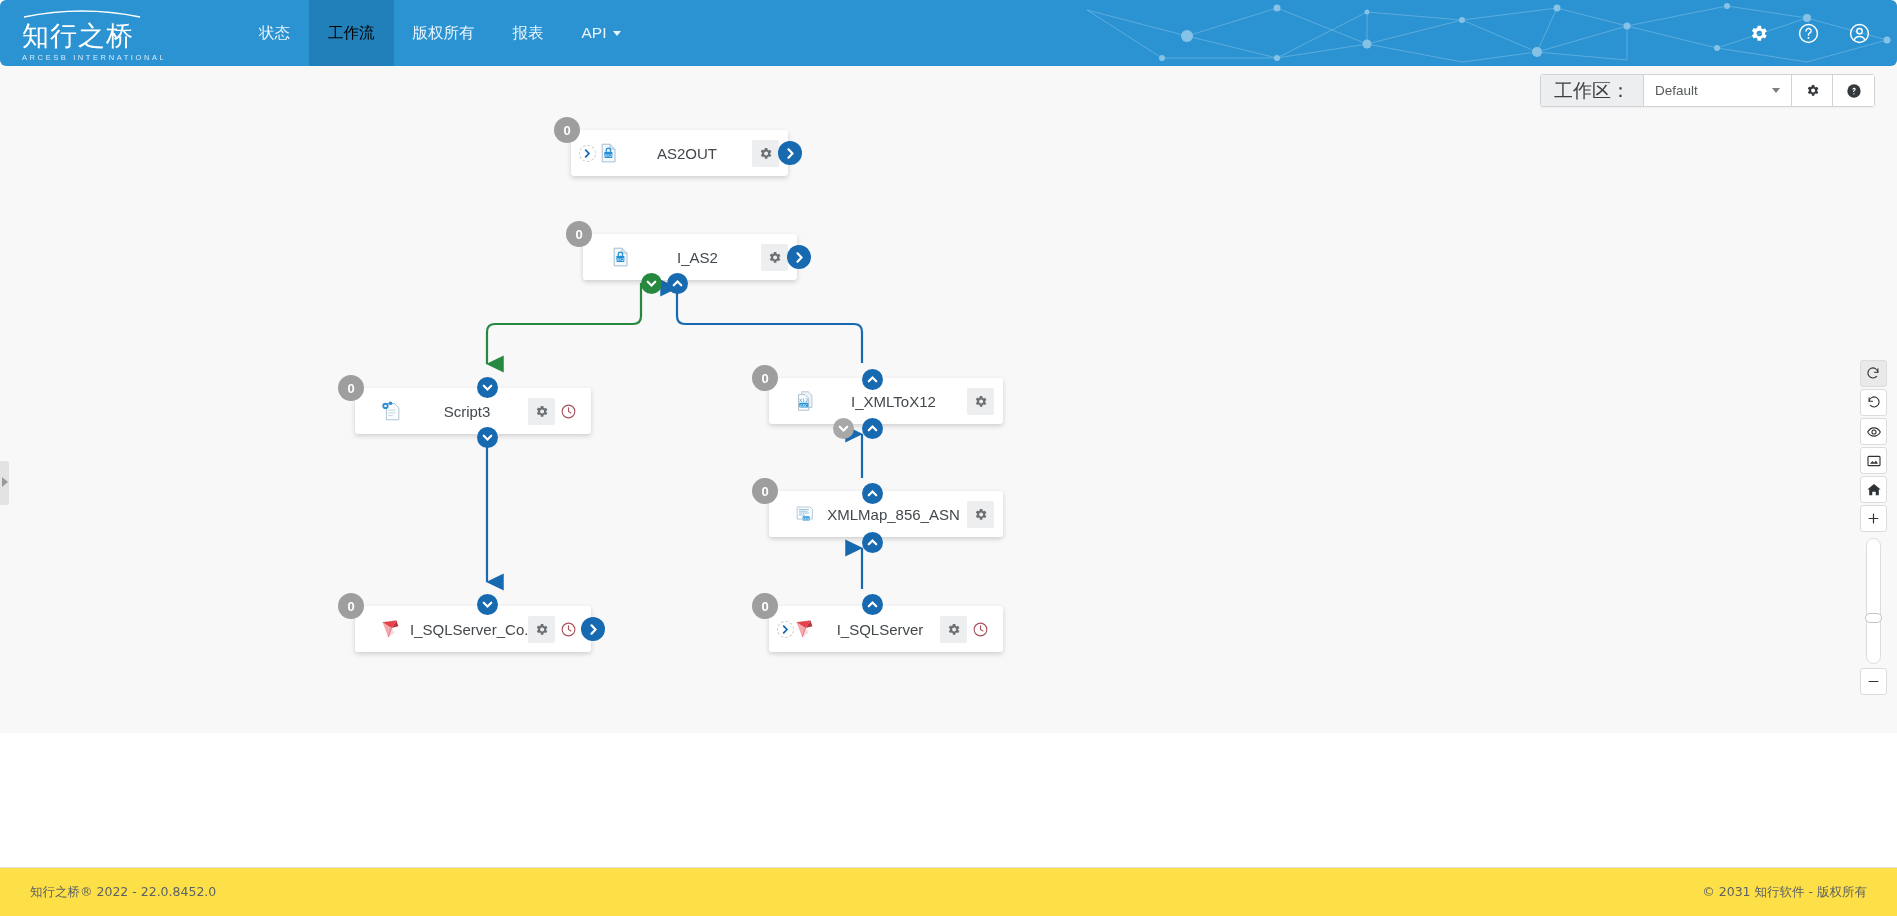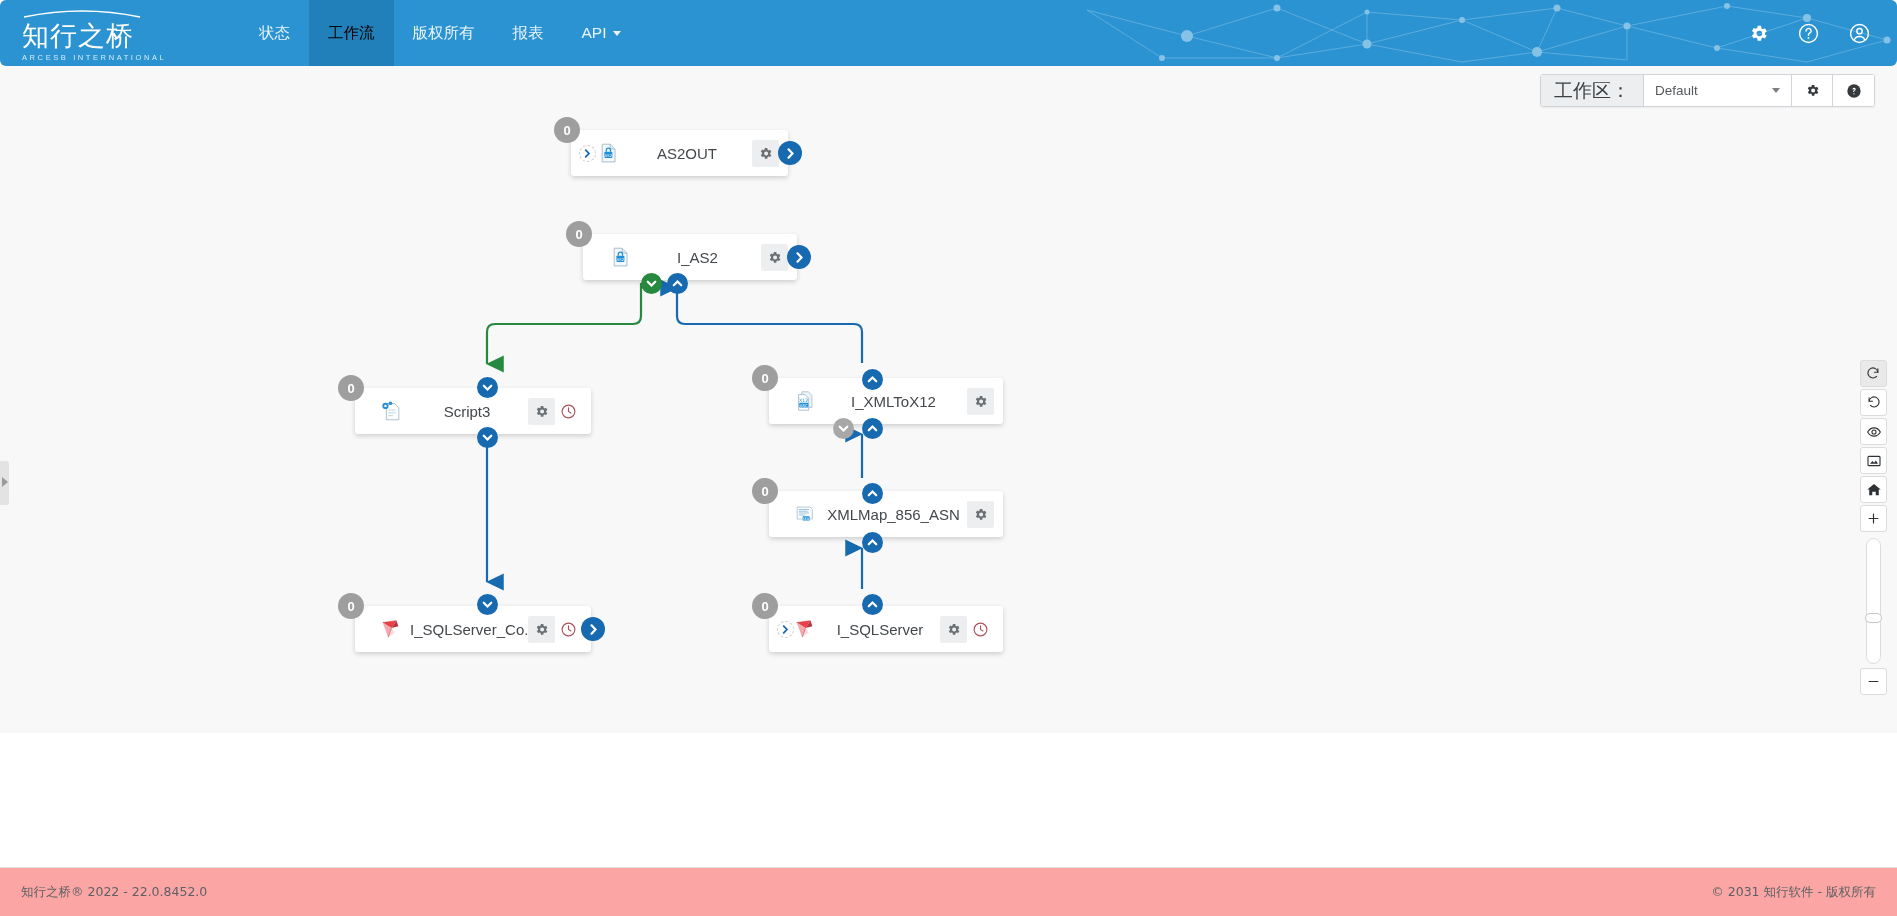--- a/index.html
+++ b/index.html
@@ -154,23 +154,23 @@
     position: relative; cursor: pointer;
   }
   .zhandle {
     position: absolute; left: -2px; top: 74px; width: 17px; height: 10px;
     background: #fff; border: 1px solid #c5c5c5; border-radius: 5px;
   }
 
   
   .footer {
     position: absolute; bottom: 0; left: 0; width: 1897px; height: 49px;
-    background: #fca5a5; border-top: 1px solid #e0e0e0;
+    background: #fde047; border-top: 1px solid #e0e0e0;
     display: flex; align-items: center; justify-content: space-between;
-    padding: 0 21px; font-size: 12.5px; color: #5d6164;
+    padding: 0 30px; font-size: 12.5px; color: #5d6164;
     font-family: "DejaVu Sans", sans-serif;
   }
 </style>
 </head>
 <body>
 
 <div class="header">
   <svg class="header-net" viewBox="0 0 830 66">
     <g stroke="#bfe0f5" stroke-width="0.8" fill="none" opacity="0.75">
       <path d="M20 10 L120 36 L210 8 L300 44 L395 20 L470 52 L560 26 L650 48 L740 18 L820 40"></path>

